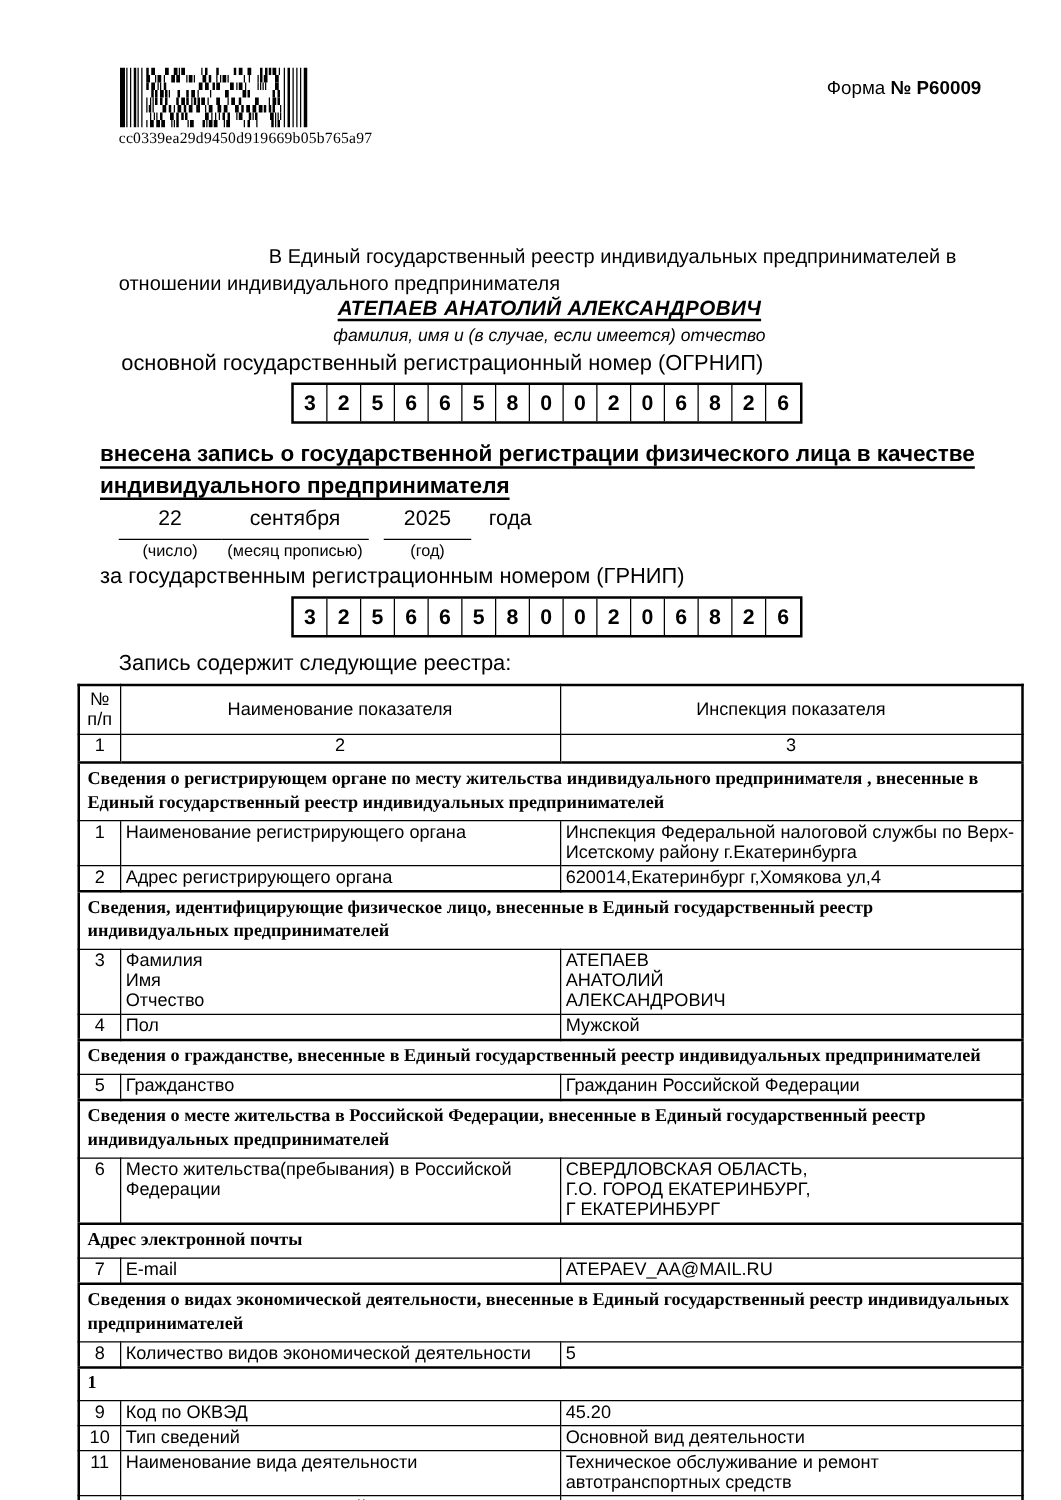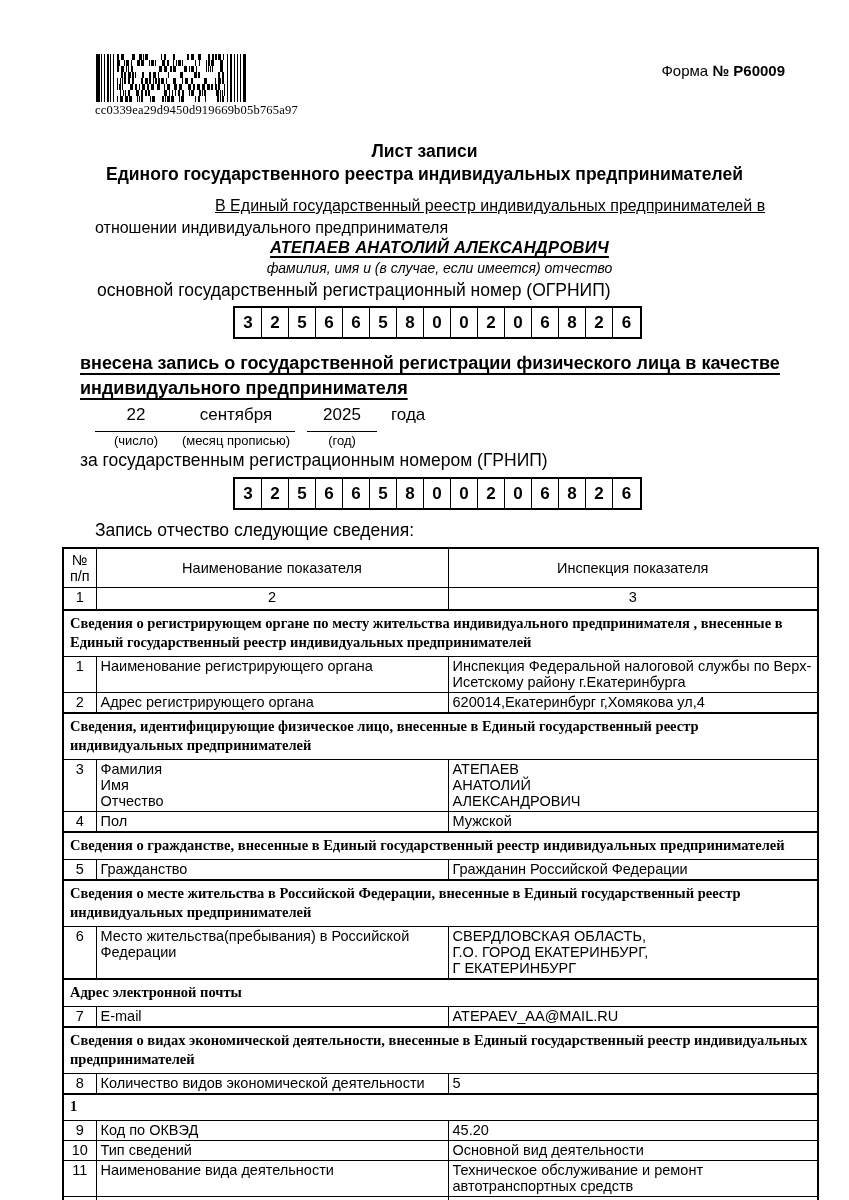--- a/index.html
+++ b/index.html
@@ -8,21 +8,21 @@
   .page { position:relative; width:849px; height:1200px; background:#fff; overflow:hidden; }
 
   
   .barcode { position:absolute; left:96px; top:54px; width:150px; height:48px; }
   .barcode-caption { position:absolute; left:95px; top:103px; font-family:"Liberation Serif", serif; font-size:12.5px; letter-spacing:0.2px; }
   .form-number { position:absolute; top:62px; right:64px; font-size:15px; }
   .form-number b { font-weight:bold; }
 
   
   .title-block { position:absolute; left:0; top:140px; width:100%; text-align:center; font-weight:bold; font-size:17.5px; line-height:23px; }
-  .intro-line1 { position:absolute; left:215px; top:197px; font-size:16px;text-decoration:underline; }
+  .intro-line1 { position:absolute; left:215px; top:197px; font-size:16px; }
   .intro-line2 { position:absolute; left:95px; top:219px; font-size:16px; }
 
   .center-band { position:absolute; left:95px; right:65px; text-align:center; }
   .person-name { top:238px; font-size:16.5px; font-weight:bold; font-style:italic; text-decoration:underline; text-decoration-thickness:2px; text-underline-offset:3px; letter-spacing:0.3px; }
   .name-hint { top:260px; font-size:14px; font-style:italic; }
 
   .ogrnip-label { position:absolute; left:97px; top:280px; font-size:17.5px; }
   .grnip-label  { position:absolute; left:80px; top:450px; font-size:17.5px; }
 
   
@@ -232,24 +232,20 @@
       <rect x="102" y="42" width="2" height="6" fill="#000"></rect>
       <rect x="109" y="42" width="1" height="6" fill="#000"></rect>
       <rect x="121" y="42" width="2" height="6" fill="#000"></rect>
       <rect x="124" y="42" width="1" height="6" fill="#000"></rect>
       <rect x="126" y="42" width="2" height="6" fill="#000"></rect>
     </svg>
   <div class="barcode-caption">cc0339ea29d9450d919669b05b765a97</div>
 
   <div class="form-number"><span>Форма </span><b>№ Р60009</b></div>
 
-  <div class="title-block">
-    <div>Лист записи</div>
-    <div>Единого государственного реестра индивидуальных предпринимателей</div>
-  </div>
 
   <div class="intro-line1">В Единый государственный реестр индивидуальных предпринимателей в</div>
   <div class="intro-line2">отношении индивидуального предпринимателя</div>
 
   <div class="center-band person-name">АТЕПАЕВ АНАТОЛИЙ АЛЕКСАНДРОВИЧ</div>
   <div class="center-band name-hint">фамилия, имя и (в случае, если имеется) отчество</div>
 
   <div class="ogrnip-label">основной государственный регистрационный номер (ОГРНИП)</div>
   <div class="digit-row first" id="ogrnip-boxes">
       <div class="digit-cell">3</div>
@@ -299,21 +295,21 @@
       <div class="digit-cell">0</div>
       <div class="digit-cell">0</div>
       <div class="digit-cell">2</div>
       <div class="digit-cell">0</div>
       <div class="digit-cell">6</div>
       <div class="digit-cell">8</div>
       <div class="digit-cell">2</div>
       <div class="digit-cell">6</div>
     </div>
 
-  <div class="table-intro">Запись отчество следующие сведения:</div>
+  <div class="table-intro">Запись содержит следующие реестра:</div>
 
   <table class="record">
     <colgroup>
         <col style="width:33px">
         <col style="width:352px">
         <col style="width:370px">
       </colgroup>
     <tbody id="record-tbody">
         <tr class="head-row">
           <td>№ п/п</td>

